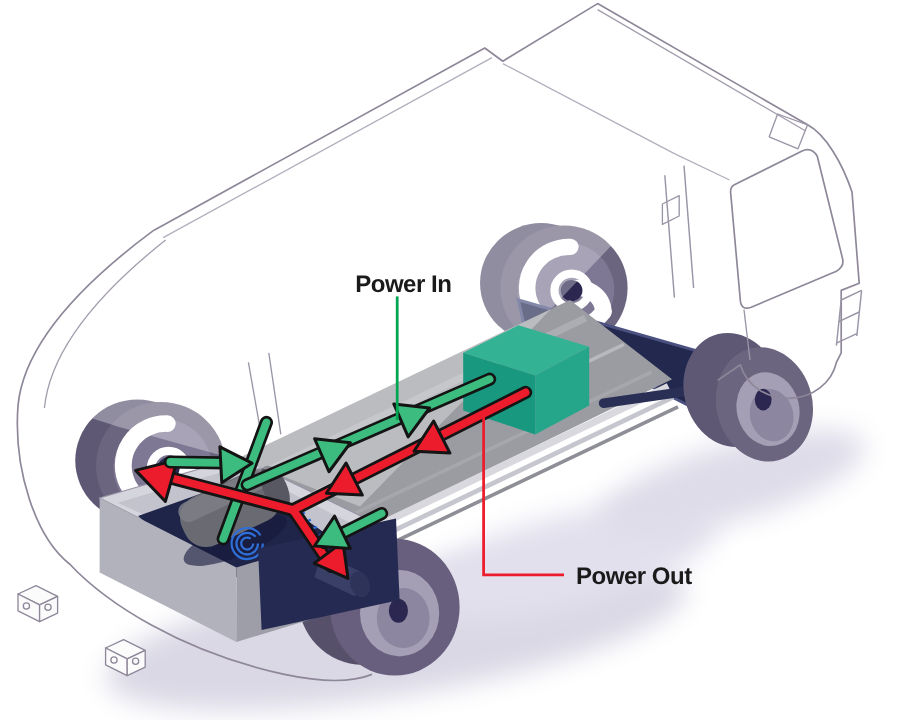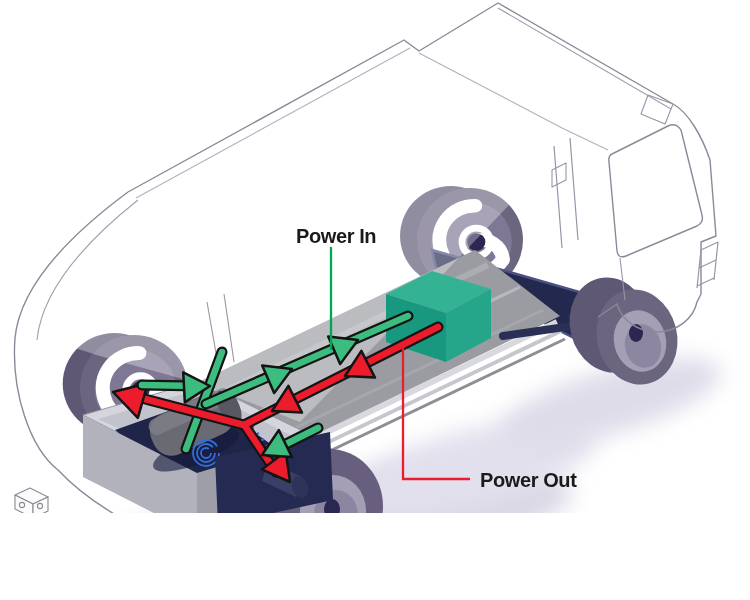--- a/index.html
+++ b/index.html
@@ -1,16 +1,16 @@
 <!DOCTYPE html>
 <html><head>
 <meta charset="utf-8">
 <style>
   html,body{margin:0;padding:0;background:#ffffff;}
-  .stage{position:relative;width:750px;height:513px;background:#ffffff;overflow:hidden;
+  .stage{position:relative;width:750px;height:600px;background:#ffffff;overflow:hidden;
          font-family:"Liberation Sans", sans-serif;}
   svg{display:block}
   text.diagram-label{font-family:"Liberation Sans", sans-serif;font-weight:bold;
                      font-size:20px;letter-spacing:-0.4px;fill:#1a1a1a;}
 </style>
 </head>
 <body>
 
 <div class="stage">
 <svg width="750" height="600" viewBox="0 0 750 600">

